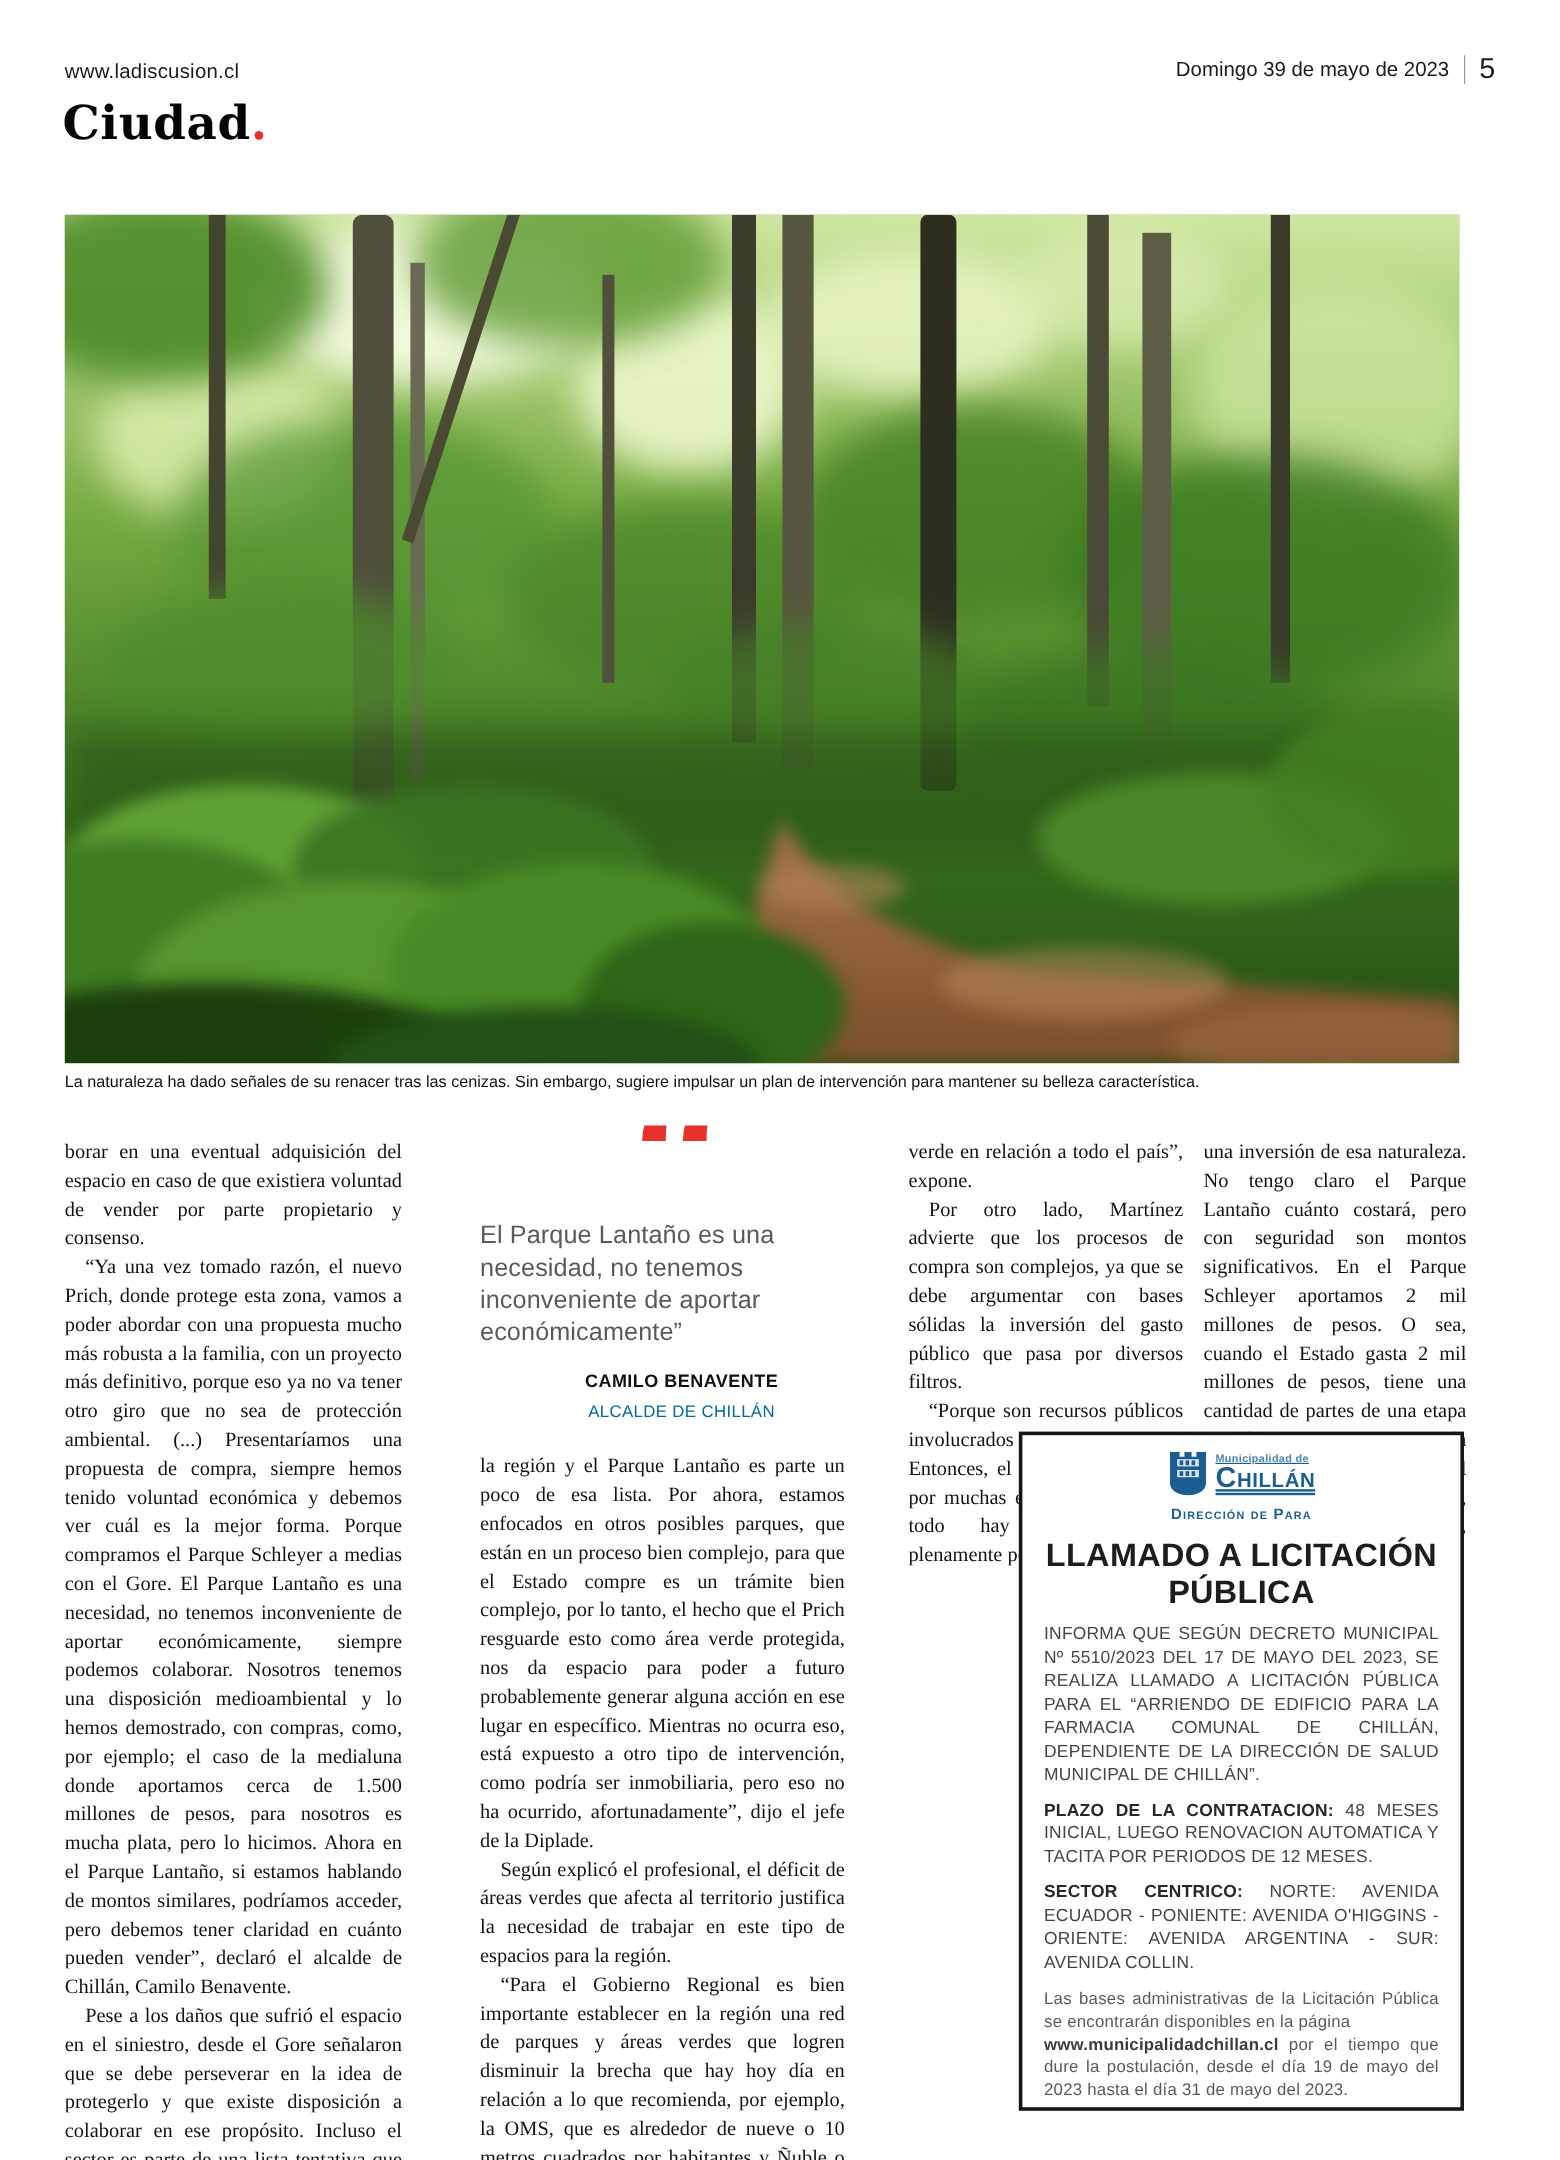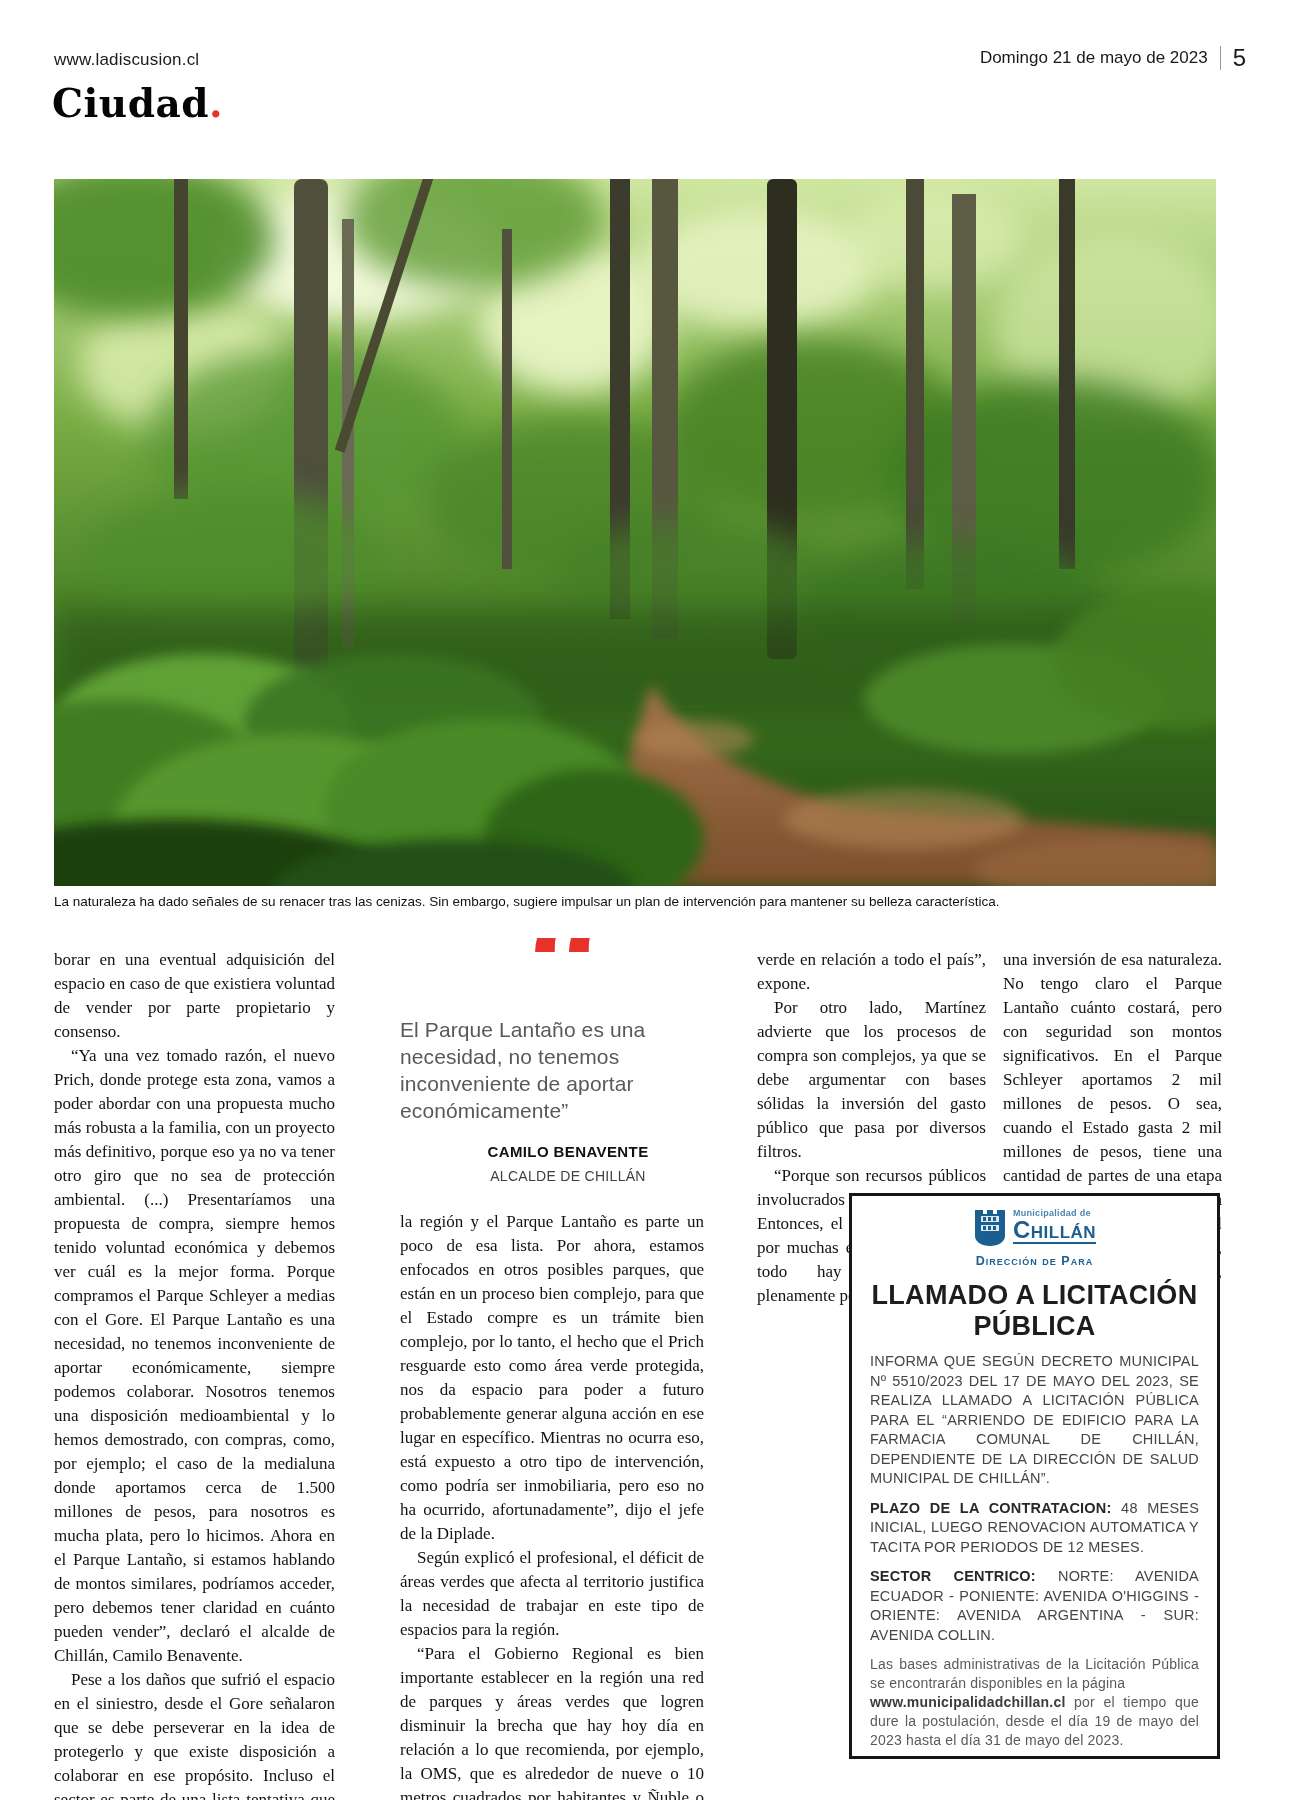--- a/index.html
+++ b/index.html
@@ -31,49 +31,49 @@
   .col2 { left:400px; width:336px; top:938px; }
   .col3 { left:757px; width:229px; }
   .col4 { left:1003px; width:219px; }
 
   
   .quote-block { width:336px; font-family:"Liberation Sans", sans-serif; }
   .quote-mark { text-align:center; font-family:"DejaVu Serif", serif; font-weight:bold;
                 font-size:150px; line-height:58px; height:78px; color:#e8312a; overflow:hidden; }
   .quote-text { font-size:21px; line-height:27px; color:#58595b; text-align:left; letter-spacing:.1px; }
   .quote-author { margin-top:16px; text-align:center; font-weight:bold; font-size:15px; color:#111; letter-spacing:.4px; }
-  .quote-role { text-align:center; font-size:14px; color:#404040; letter-spacing:.3px; }
+  .quote-role { text-align:center; font-size:14px; color:#0369a1; letter-spacing:.3px; }
   .col2-body { margin-top:22px; width:304px; font-family:"Liberation Serif", serif; }
 
   
   .ad { position:absolute; left:849px; top:1193px; width:371px; height:566px;
         border:3px solid #161616; background:#fff; padding:12px 18px; overflow:hidden;
         font-family:"Liberation Sans", sans-serif; }
   .ad-logo { text-align:center; color:#1b5f91; }
-  .ad-logo-row { display:inline-flex; align-items:flex-start; gap:6px; }
+  .ad-logo-row { display:inline-flex; align-items:center; gap:6px;text-decoration:underline; }
   .ad-logo-text { text-align:left; }
   .ad-logo-muni { font-size:9px; font-weight:bold; color:#4d86ad; letter-spacing:.3px; }
   .ad-logo-city { font-size:24px; font-weight:bold; line-height:24px; letter-spacing:.5px;
                   border-bottom:2px solid #1b5f91; font-variant:small-caps; }
   .ad-logo-dept { font-size:12.5px; font-weight:bold; font-variant:small-caps; letter-spacing:1px; margin-top:2px; }
   .ad-title { margin:12px 0 10px; text-align:center; font-weight:bold; font-size:27px; line-height:31px;
               color:#1d1d1d; letter-spacing:.3px; }
   .ad p { font-size:14.5px; line-height:19.5px; text-align:justify; color:#454545; margin-bottom:10px; letter-spacing:.2px; }
   .ad p b { color:#282828; }
   .ad p.bases { font-size:14px; line-height:19px; color:#5a5a5a; }
   .ad p.bases b { color:#3c3c3c; }
 </style>
 </head>
 <body>
 
 <div class="page">
 
   <div class="site-url">www.ladiscusion.cl</div>
   <div class="dateline">
-    <span class="date">Domingo 21 de mayo de 2023</span>
+    <span class="date">Domingo 39 de mayo de 2023</span>
     <span class="vline"></span>
     <span class="pagenum">5</span>
   </div>
   <div class="section-title"><span>Ciudad</span><span class="dot">.</span></div>
 
   <div class="photo">
     <svg viewBox="0 0 1162 707" preserveAspectRatio="none">
       <defs>
         <linearGradient id="gbg" x1="0" y1="0" x2="0" y2="1">
           <stop offset="0" stop-color="#cfe6a0"></stop>

